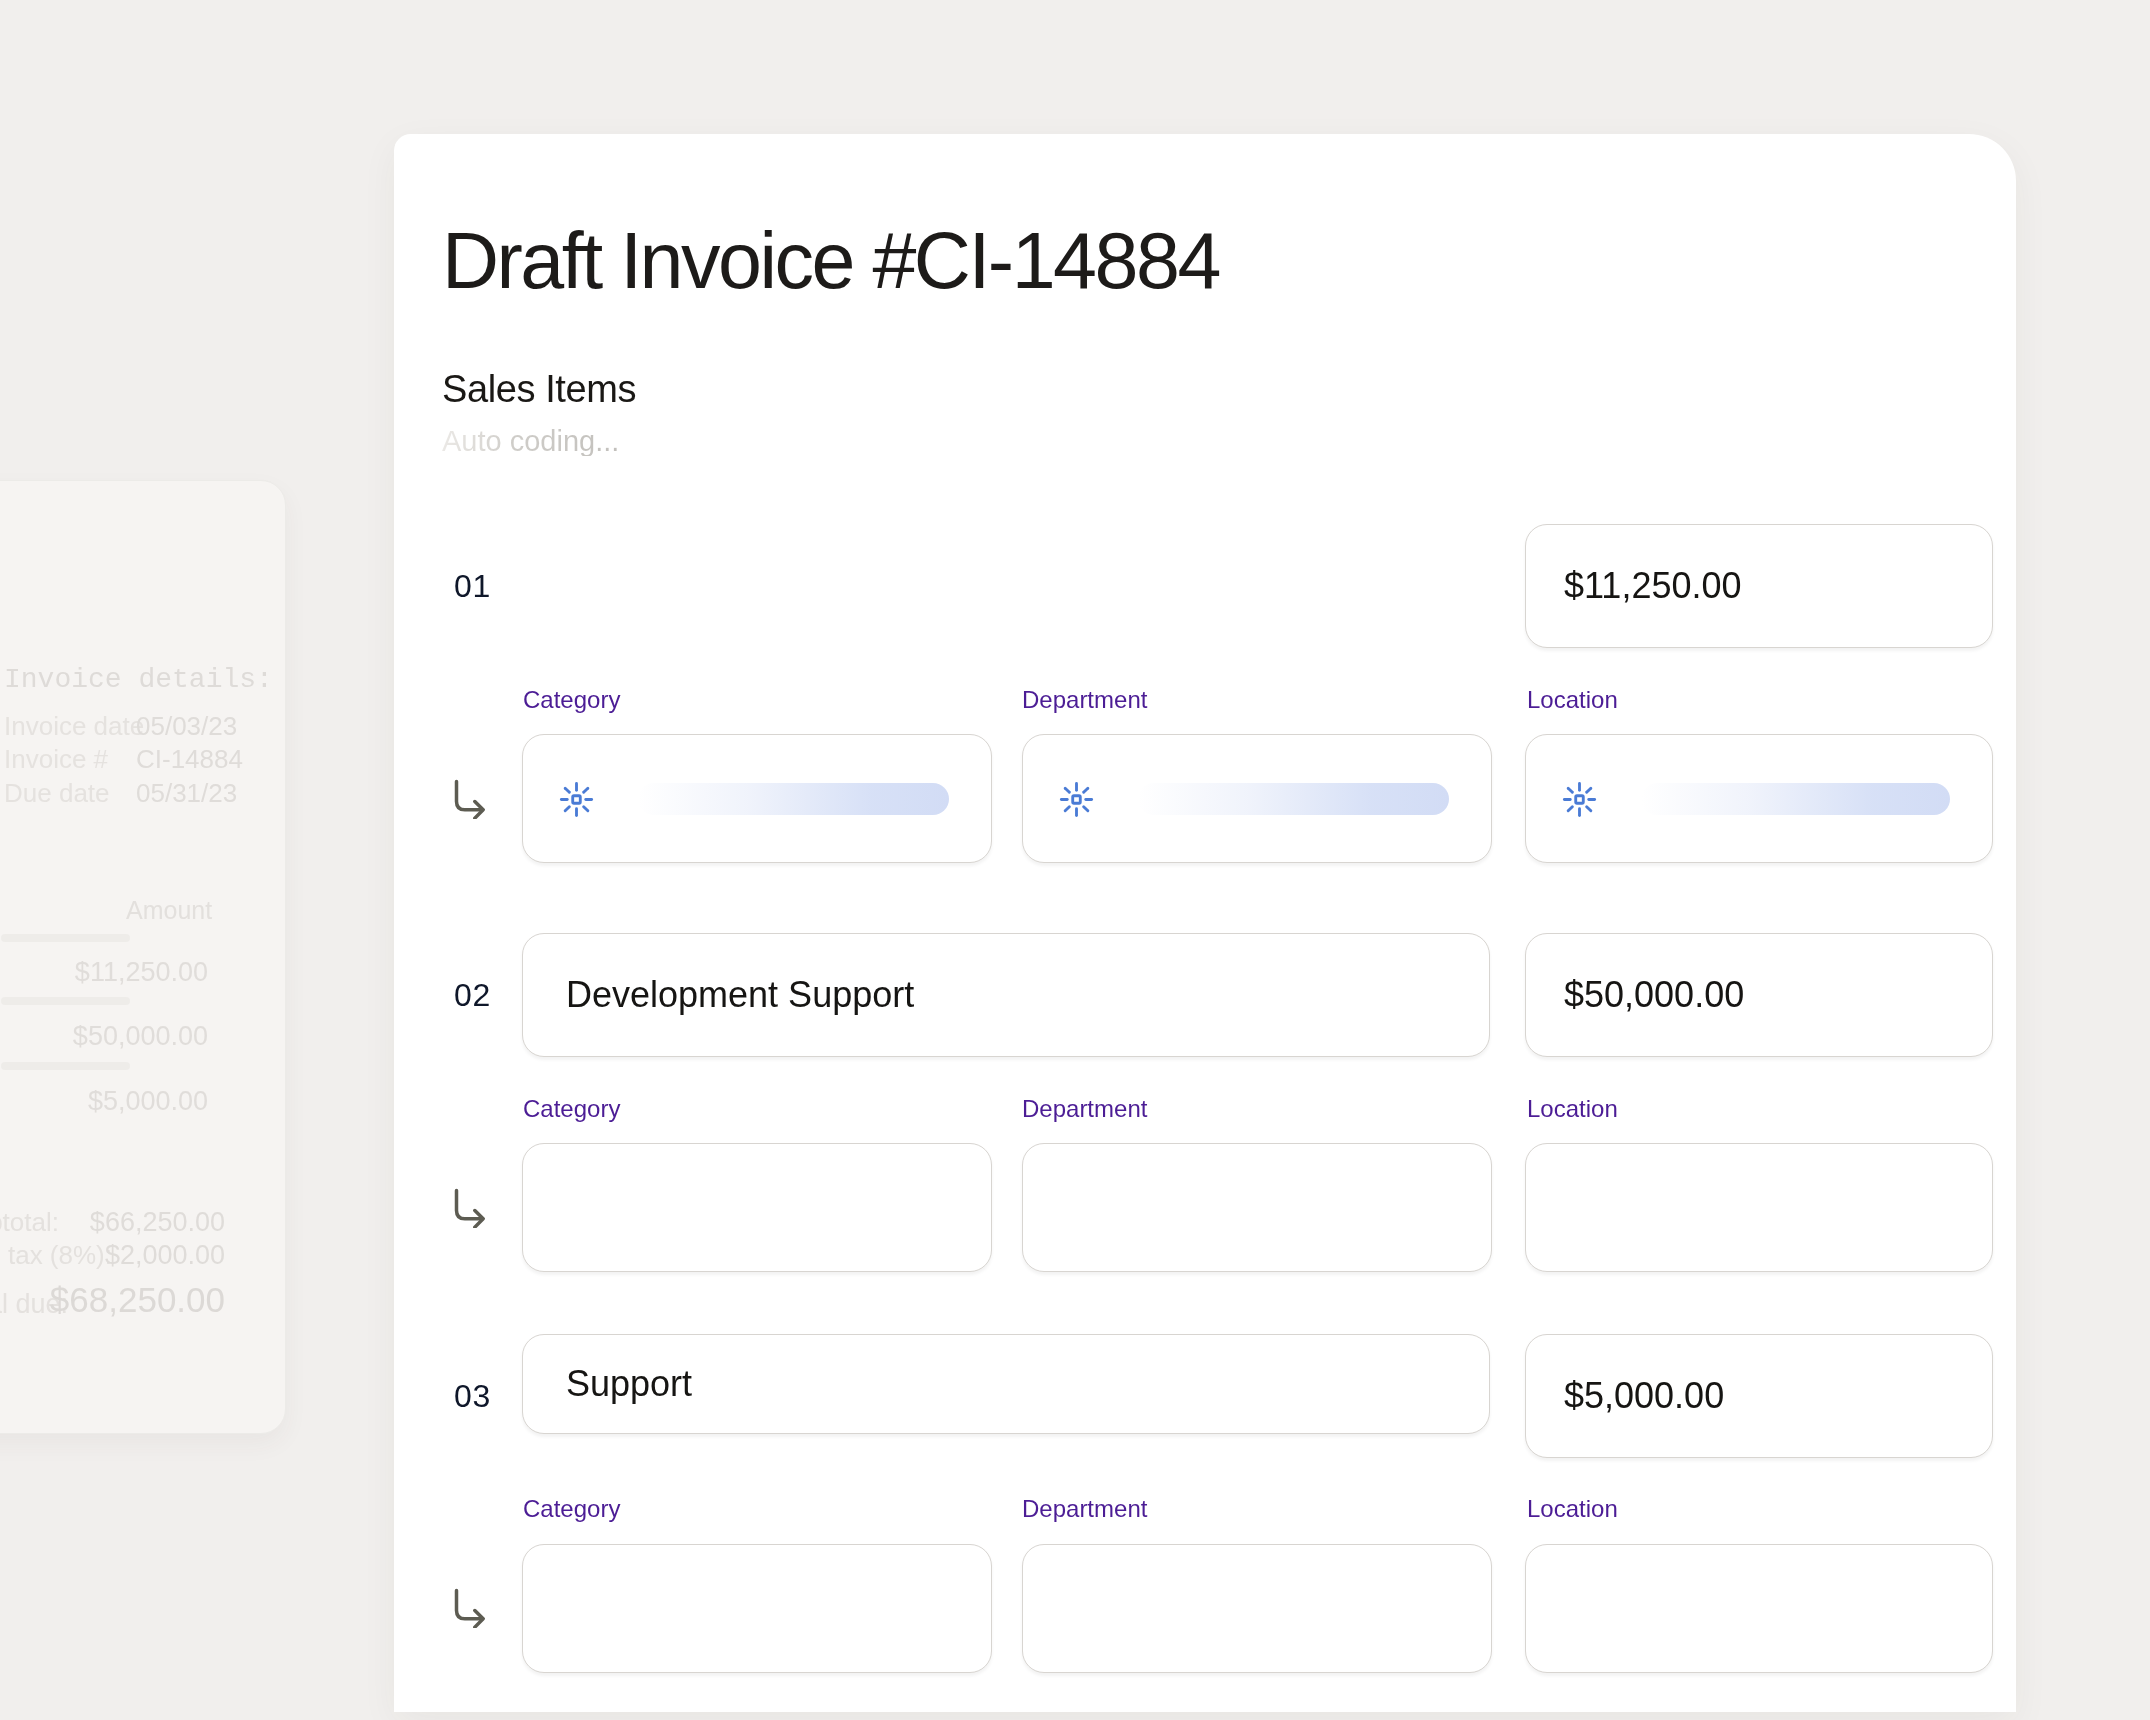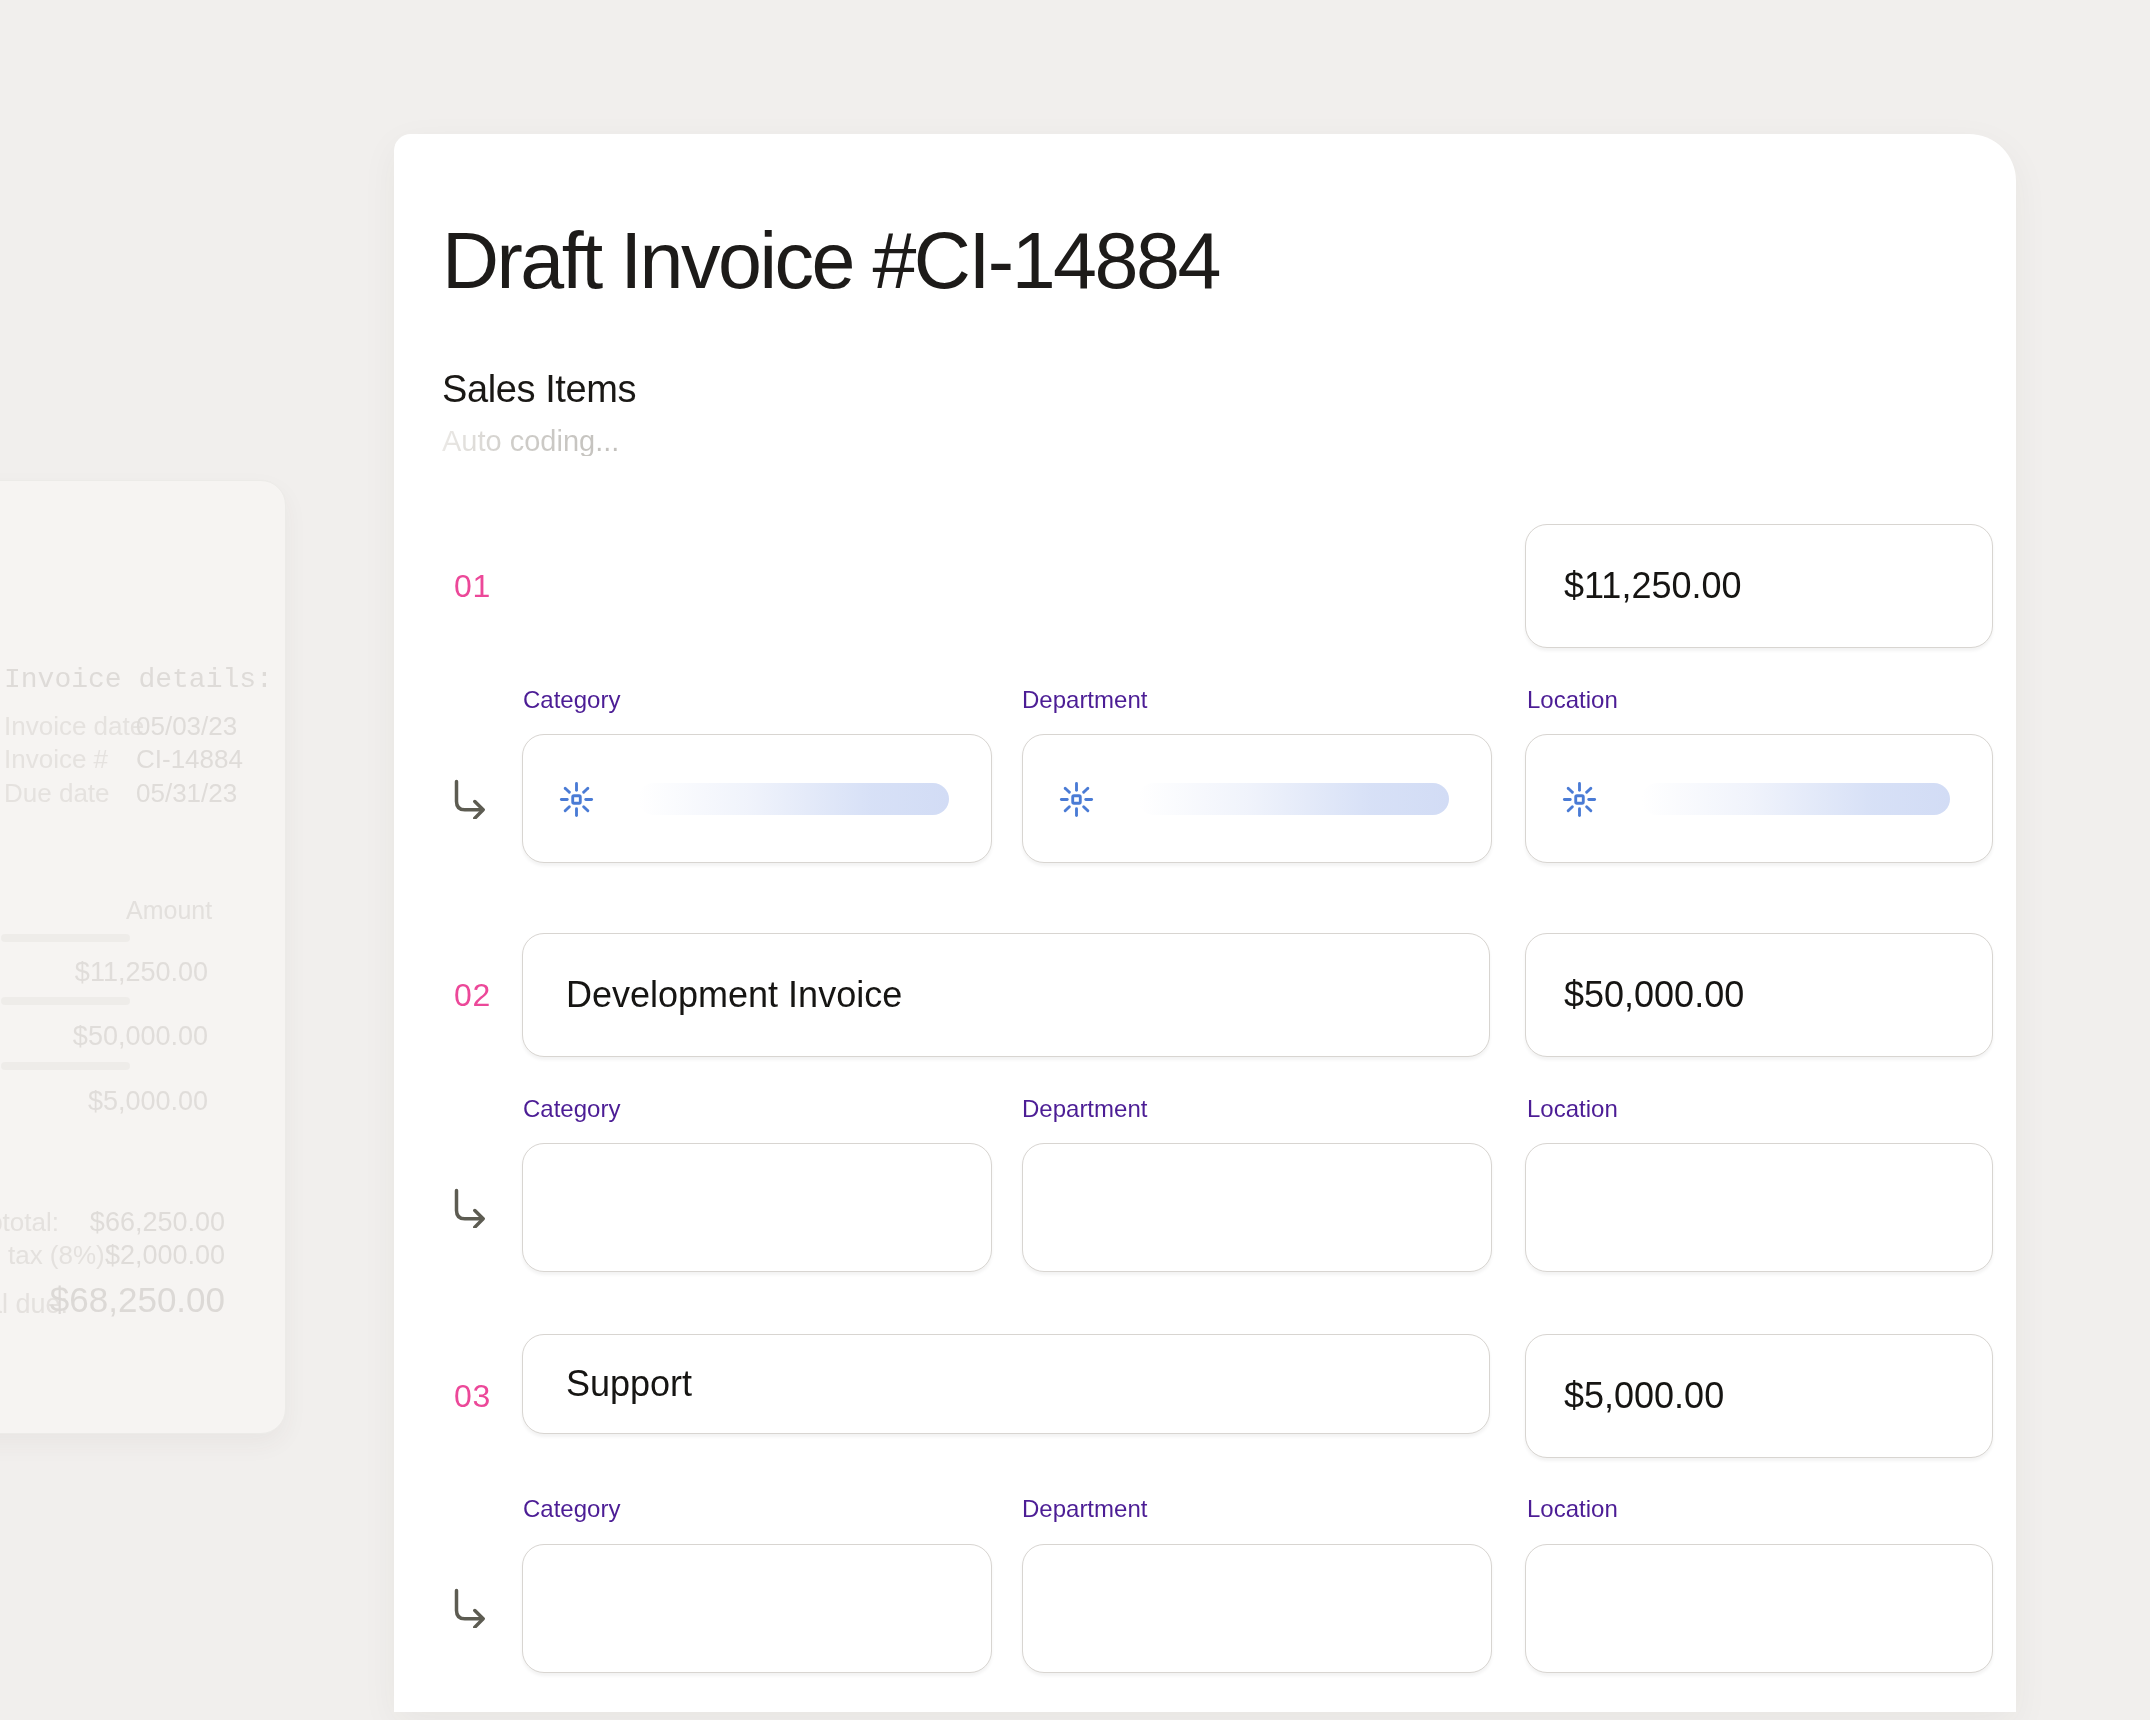--- a/index.html
+++ b/index.html
@@ -29,21 +29,21 @@
 
   .page-title{position:absolute;left:48px;top:87px;font-size:79px;font-weight:500;letter-spacing:-2.5px;color:#1d1b19;line-height:1;white-space:nowrap;}
   .section-heading{position:absolute;left:48px;top:236px;font-size:38px;font-weight:500;letter-spacing:-0.4px;color:#1a1815;line-height:1;}
   .status-text{
     position:absolute;left:48px;top:293px;font-size:29px;line-height:1;white-space:nowrap;
     color:#c6c4c0;
     background:linear-gradient(90deg,#ebe9e6 0%,#cfcdc9 40%,#c2c0bc 100%);
     -webkit-background-clip:text;background-clip:text;-webkit-text-fill-color:transparent;
   }
 
-  .item-num{position:absolute;font-size:32px;color:#ec4899;line-height:1;letter-spacing:0.8px;}
+  .item-num{position:absolute;font-size:32px;color:#0f172a;line-height:1;letter-spacing:0.8px;}
   .field{
     position:absolute;background:#fff;
     border:1.7px solid #d8d5d1;border-radius:22px;
     box-shadow:0 2.5px 3.3px rgba(0,0,0,0.05);
     box-sizing:border-box;
   }
   .field .val{position:absolute;left:43px;top:50%;transform:translateY(-50%);font-size:36px;color:#161513;line-height:1;white-space:nowrap;}
   .coding-label{position:absolute;font-size:24px;color:#4c1d95;line-height:1;white-space:nowrap;}
   .arrow{position:absolute;width:40px;height:40px;}
 
@@ -164,21 +164,21 @@
               <line x1="30.5" y1="30.5" x2="35.5" y2="35.5"></line>
             </g>
           </svg>
       </span>
       <span class="shimmer-pill"></span>
     </div>
 
     <div class="item-num" style="left:60px;top:845px;">02</div>
 
     <div class="field" style="left:128px;top:799px;width:968px;height:124px;">
-      <div class="val">Development Invoice</div>
+      <div class="val">Development Support</div>
     </div>
     <div class="field" style="left:1131px;top:799px;width:468px;height:124px;">
       <div class="val" style="left:38px;">$50,000.00</div>
     </div>
 
     <div class="coding-label" style="left:129px;top:963px;">Category</div>
     <div class="coding-label" style="left:628px;top:963px;">Department</div>
     <div class="coding-label" style="left:1133px;top:963px;">Location</div>
 
     <div class="arrow" style="left:55px;top:1054px;">

